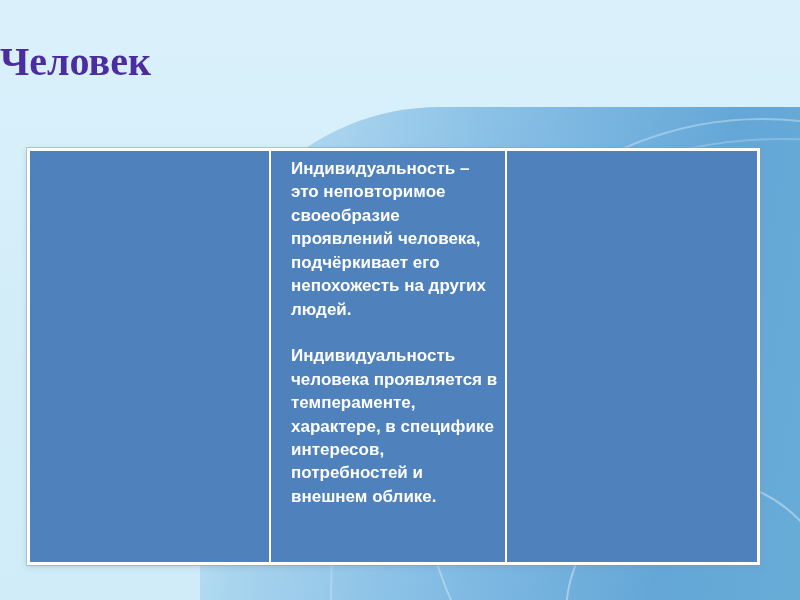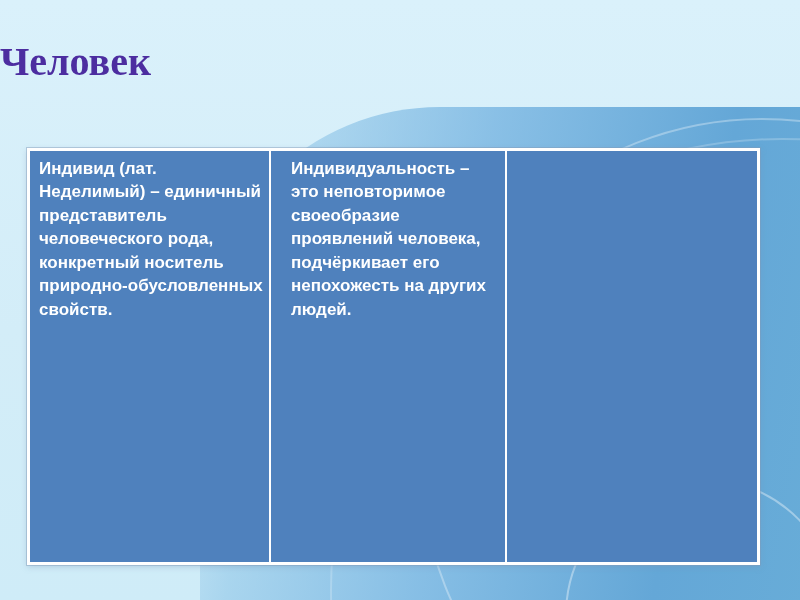--- a/index.html
+++ b/index.html
@@ -81,24 +81,24 @@
   <div class="band"></div>
   <div class="arc arc-1"></div>
   <div class="arc arc-2"></div>
   <div class="arc arc-3"></div>
 
   <div class="title">Человек</div>
 
   <div class="table">
 
     <div class="col col-1">
-      <p>Индивид (лат. Неделимый) – единичный представитель человеческого рода, конкретный носитель природно-обусловленных свойств.</p>
     </div>
 
     <div class="col col-2">
       <p>Индивидуальность – это неповторимое своеобразие проявлений человека, подчёркивает его непохожесть на других людей.</p>
+      <p class="gap">Индивидуальность человека проявляется в темпераменте, характере, в специфике интересов, потребностей и внешнем облике.</p>
     </div>
 
     <div class="col col-3">
     </div>
 
   </div>
 </div>
 
 </body></html>

